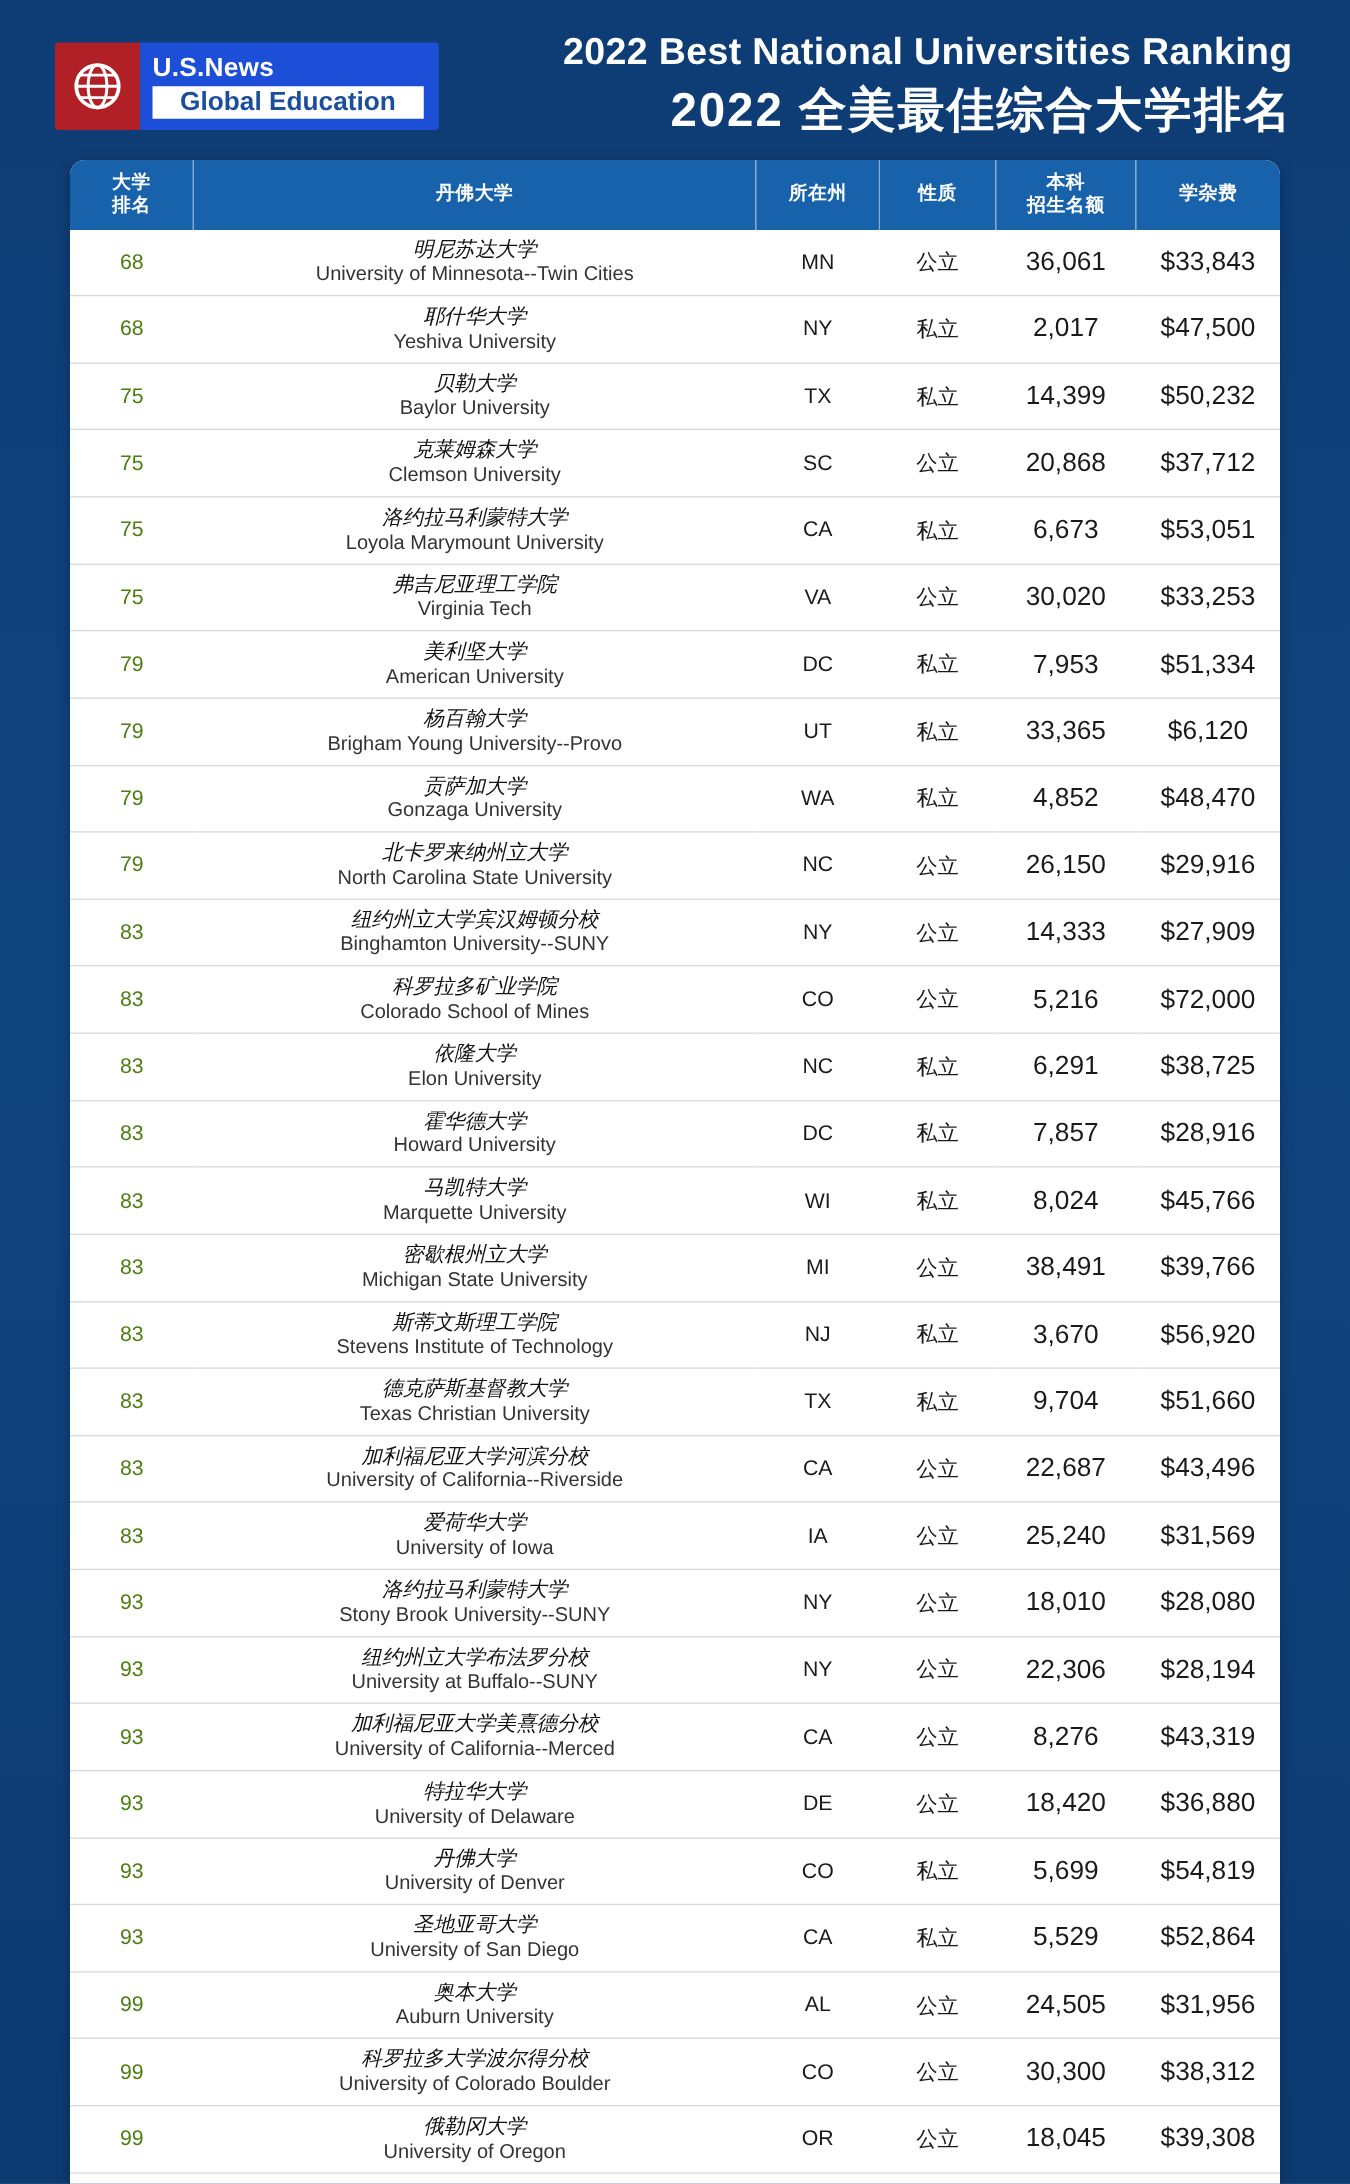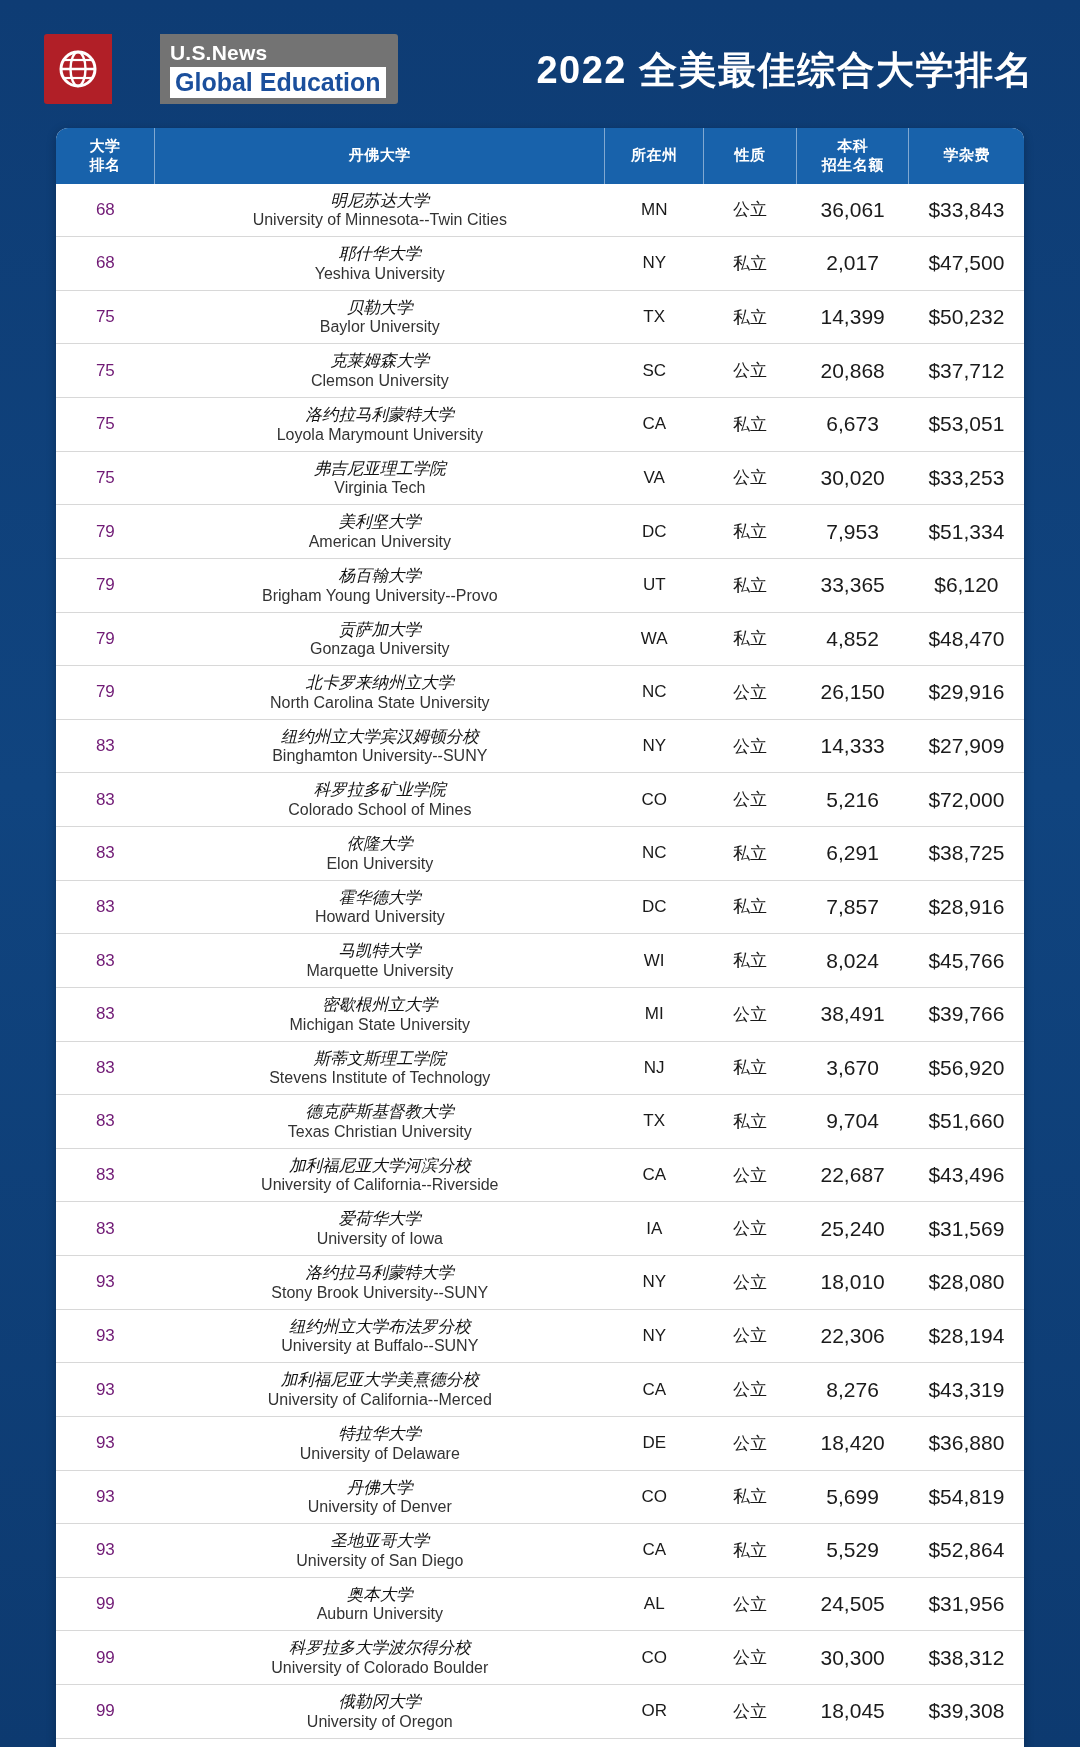--- a/index.html
+++ b/index.html
@@ -32,43 +32,42 @@
     width: 68px;
     background: #b11f27;
     border-radius: 3px 0 0 3px;
     position: relative;
     display: flex;
     align-items: center;
     justify-content: center;
   }
   .logo-mark svg { display: block; }
   .logo-text {
-    background: #737373;
+    background: #1d4ed8;
     color: #fff;
     padding: 8px 12px 8px 10px;
     border-radius: 0 3px 3px 0;
     display: flex;
     flex-direction: column;
     justify-content: center;
     min-width: 200px;
-    margin-left: 48px;
   }
   .logo-line1 {
     font-size: 21px;
     font-weight: bold;
     letter-spacing: .2px;
     line-height: 1.12;
   }
   .logo-line2 {
-    font-size: 25px;
+    font-size: 21px;
     font-weight: bold;
     background: #fff;
     color: #1b4f9c;
     display: inline-block;
-    padding: 1px 5px;
+    padding: 1px 22px;
     margin-top: 3px;
     line-height: 1.14;
     align-self: flex-start;
   }
   .titles {
     flex: 1;
     text-align: right;
     padding-right: 12px;
     color: #fff;
   }
@@ -134,21 +133,21 @@
     color: #111;
     line-height: 1.25;
     font-style: italic;
   }
   .name-en {
     font-size: 16px;
     color: #333;
     line-height: 1.25;
     text-align: center;
   }
-  td.rank { font-size: 17px; color: #701a75; }
+  td.rank { font-size: 17px; color: #4d7c0f; }
   td.state, td.type { font-size: 17px; }
   td.enroll, td.fee { font-size: 21px; }
 </style>
 </head>
 <body>
 
 <div class="header">
   <div class="logo">
     <div class="logo-mark">
       <svg width="44" height="46" viewBox="0 0 44 46" aria-hidden="true">
@@ -158,20 +157,21 @@
         <line x1="7.5" y1="14" x2="36.5" y2="14" stroke="#ffffff" stroke-width="2.2"></line>
         <line x1="7.5" y1="32" x2="36.5" y2="32" stroke="#ffffff" stroke-width="2.2"></line>
       </svg>
     </div>
     <div class="logo-text">
       <span class="logo-line1">U.S.News</span>
       <span class="logo-line2">Global Education</span>
     </div>
   </div>
   <div class="titles">
+    <div class="title-en">2022 Best National Universities Ranking</div>
     <div class="title-cn">2022 全美最佳综合大学排名</div>
   </div>
 </div>
 
 <div class="card">
   <table>
     <colgroup>
       <col class="c-rank">
         <col class="c-name">
         <col class="c-state">

